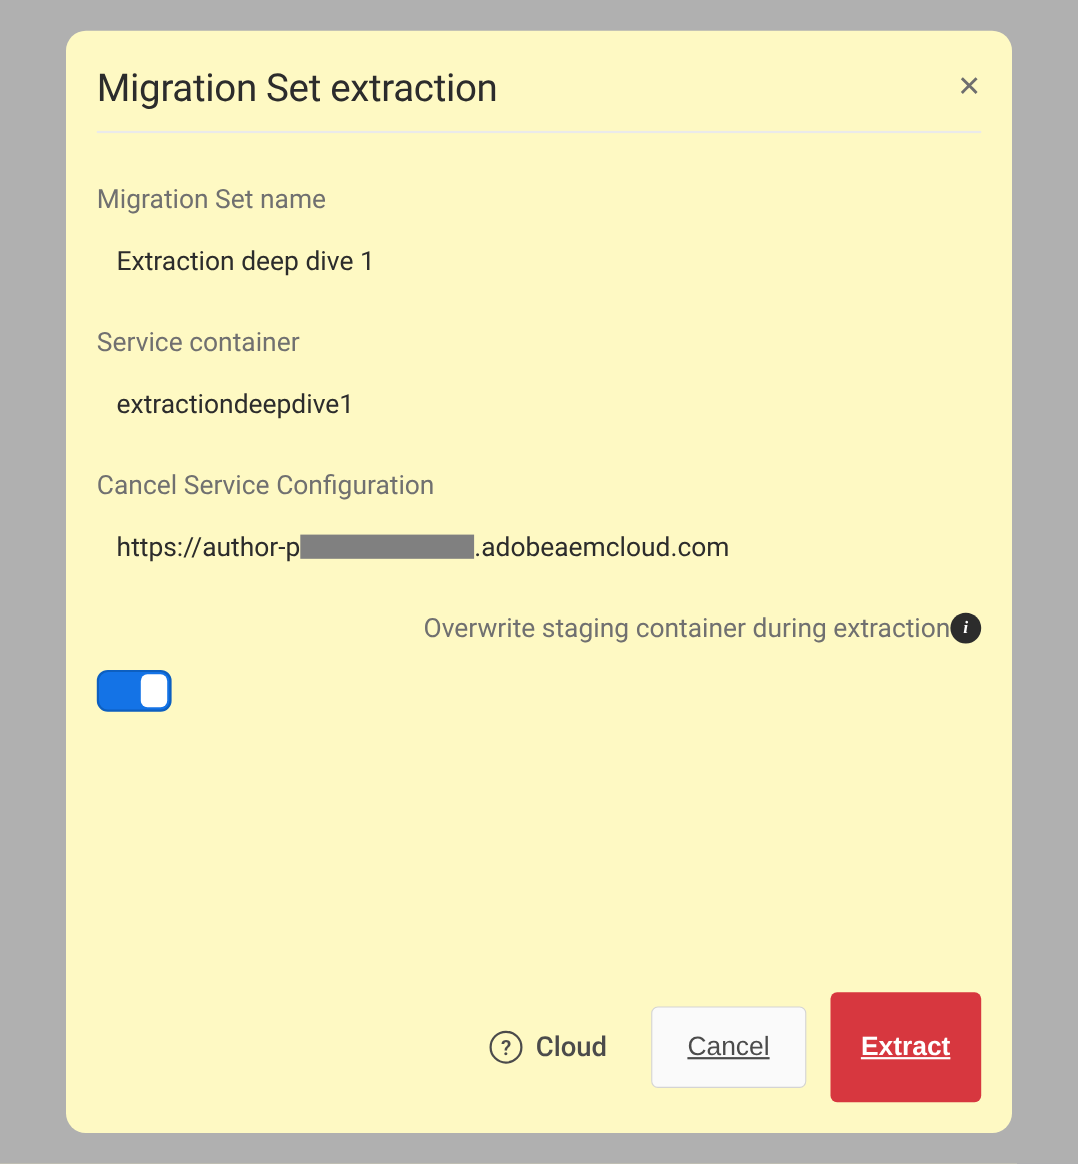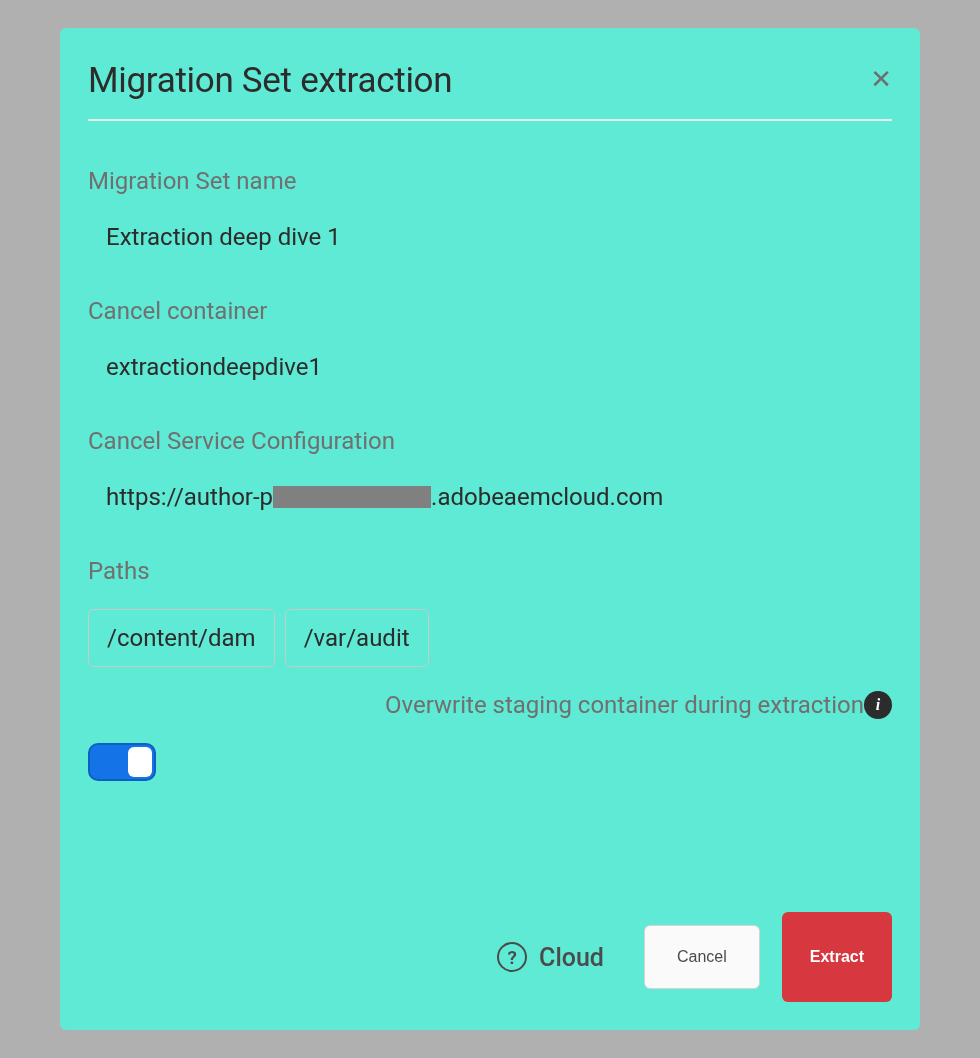--- a/index.html
+++ b/index.html
@@ -9,22 +9,22 @@
     }
     body {
       font-family: -apple-system, BlinkMacSystemFont, "Segoe UI", Roboto, Helvetica, Arial, sans-serif;
       background: #b0b0b0;
       width: 980px;
       height: 1058px;
       padding: 28px 60px;
       position: relative;
     }
     .dialog {
-      background: #5eead4;
-      border-radius: 6px;
+      background: #fef9c3;
+      border-radius: 18px;
       width: 100%;
       min-height: 1002px;
       padding: 32px 28px 28px 28px;
       position: relative;
       display: flex;
       flex-direction: column;
     }
     .dialog-header {
       display: flex;
       justify-content: space-between;
@@ -164,25 +164,26 @@
       border: 2px solid #4b4b4b;
       border-radius: 50%;
       display: flex;
       align-items: center;
       justify-content: center;
       font-size: 19px;
       font-weight: 600;
     }
     .btn {
       border-radius: 6px;
-      font-size: 16px;
+      font-size: 24px;
       font-weight: 500;
       padding: 22px 32px;
       cursor: pointer;
       border: none;
+      text-decoration: underline;
     }
     .btn-cancel {
       background: #fafafa;
       border: 1.5px solid #d4d4d4;
       color: #4b4b4b;
     }
     .btn-extract {
       background: #d7373f;
       color: #ffffff;
       font-weight: 600;
@@ -200,40 +201,33 @@
   </div>
 
   <div class="dialog-body">
 
     <div class="field-group">
       <span class="field-label">Migration Set name</span>
       <div class="field-value">Extraction deep dive 1</div>
     </div>
 
     <div class="field-group">
-      <span class="field-label">Cancel container</span>
+      <span class="field-label">Service container</span>
       <div class="field-value">extractiondeepdive1</div>
     </div>
 
     <div class="field-group">
       <span class="field-label">Cancel Service Configuration</span>
       <div class="url-value">
         <span>https://author-p</span>
           <span class="redacted"></span>
           <span>.adobeaemcloud.com</span>
       </div>
     </div>
 
-    <div class="field-group" style="margin-bottom:24px;">
-      <span class="field-label">Paths</span>
-      <div class="paths-container">
-        <div class="path-tag">/content/dam</div>
-        <div class="path-tag">/var/audit</div>
-      </div>
-    </div>
 
     <div class="overwrite-row">
       <span class="overwrite-text">Overwrite staging container during extraction</span>
       <span class="info-icon">i</span>
     </div>
 
     <div class="toggle">
       <div class="toggle-knob"></div>
     </div>
 

